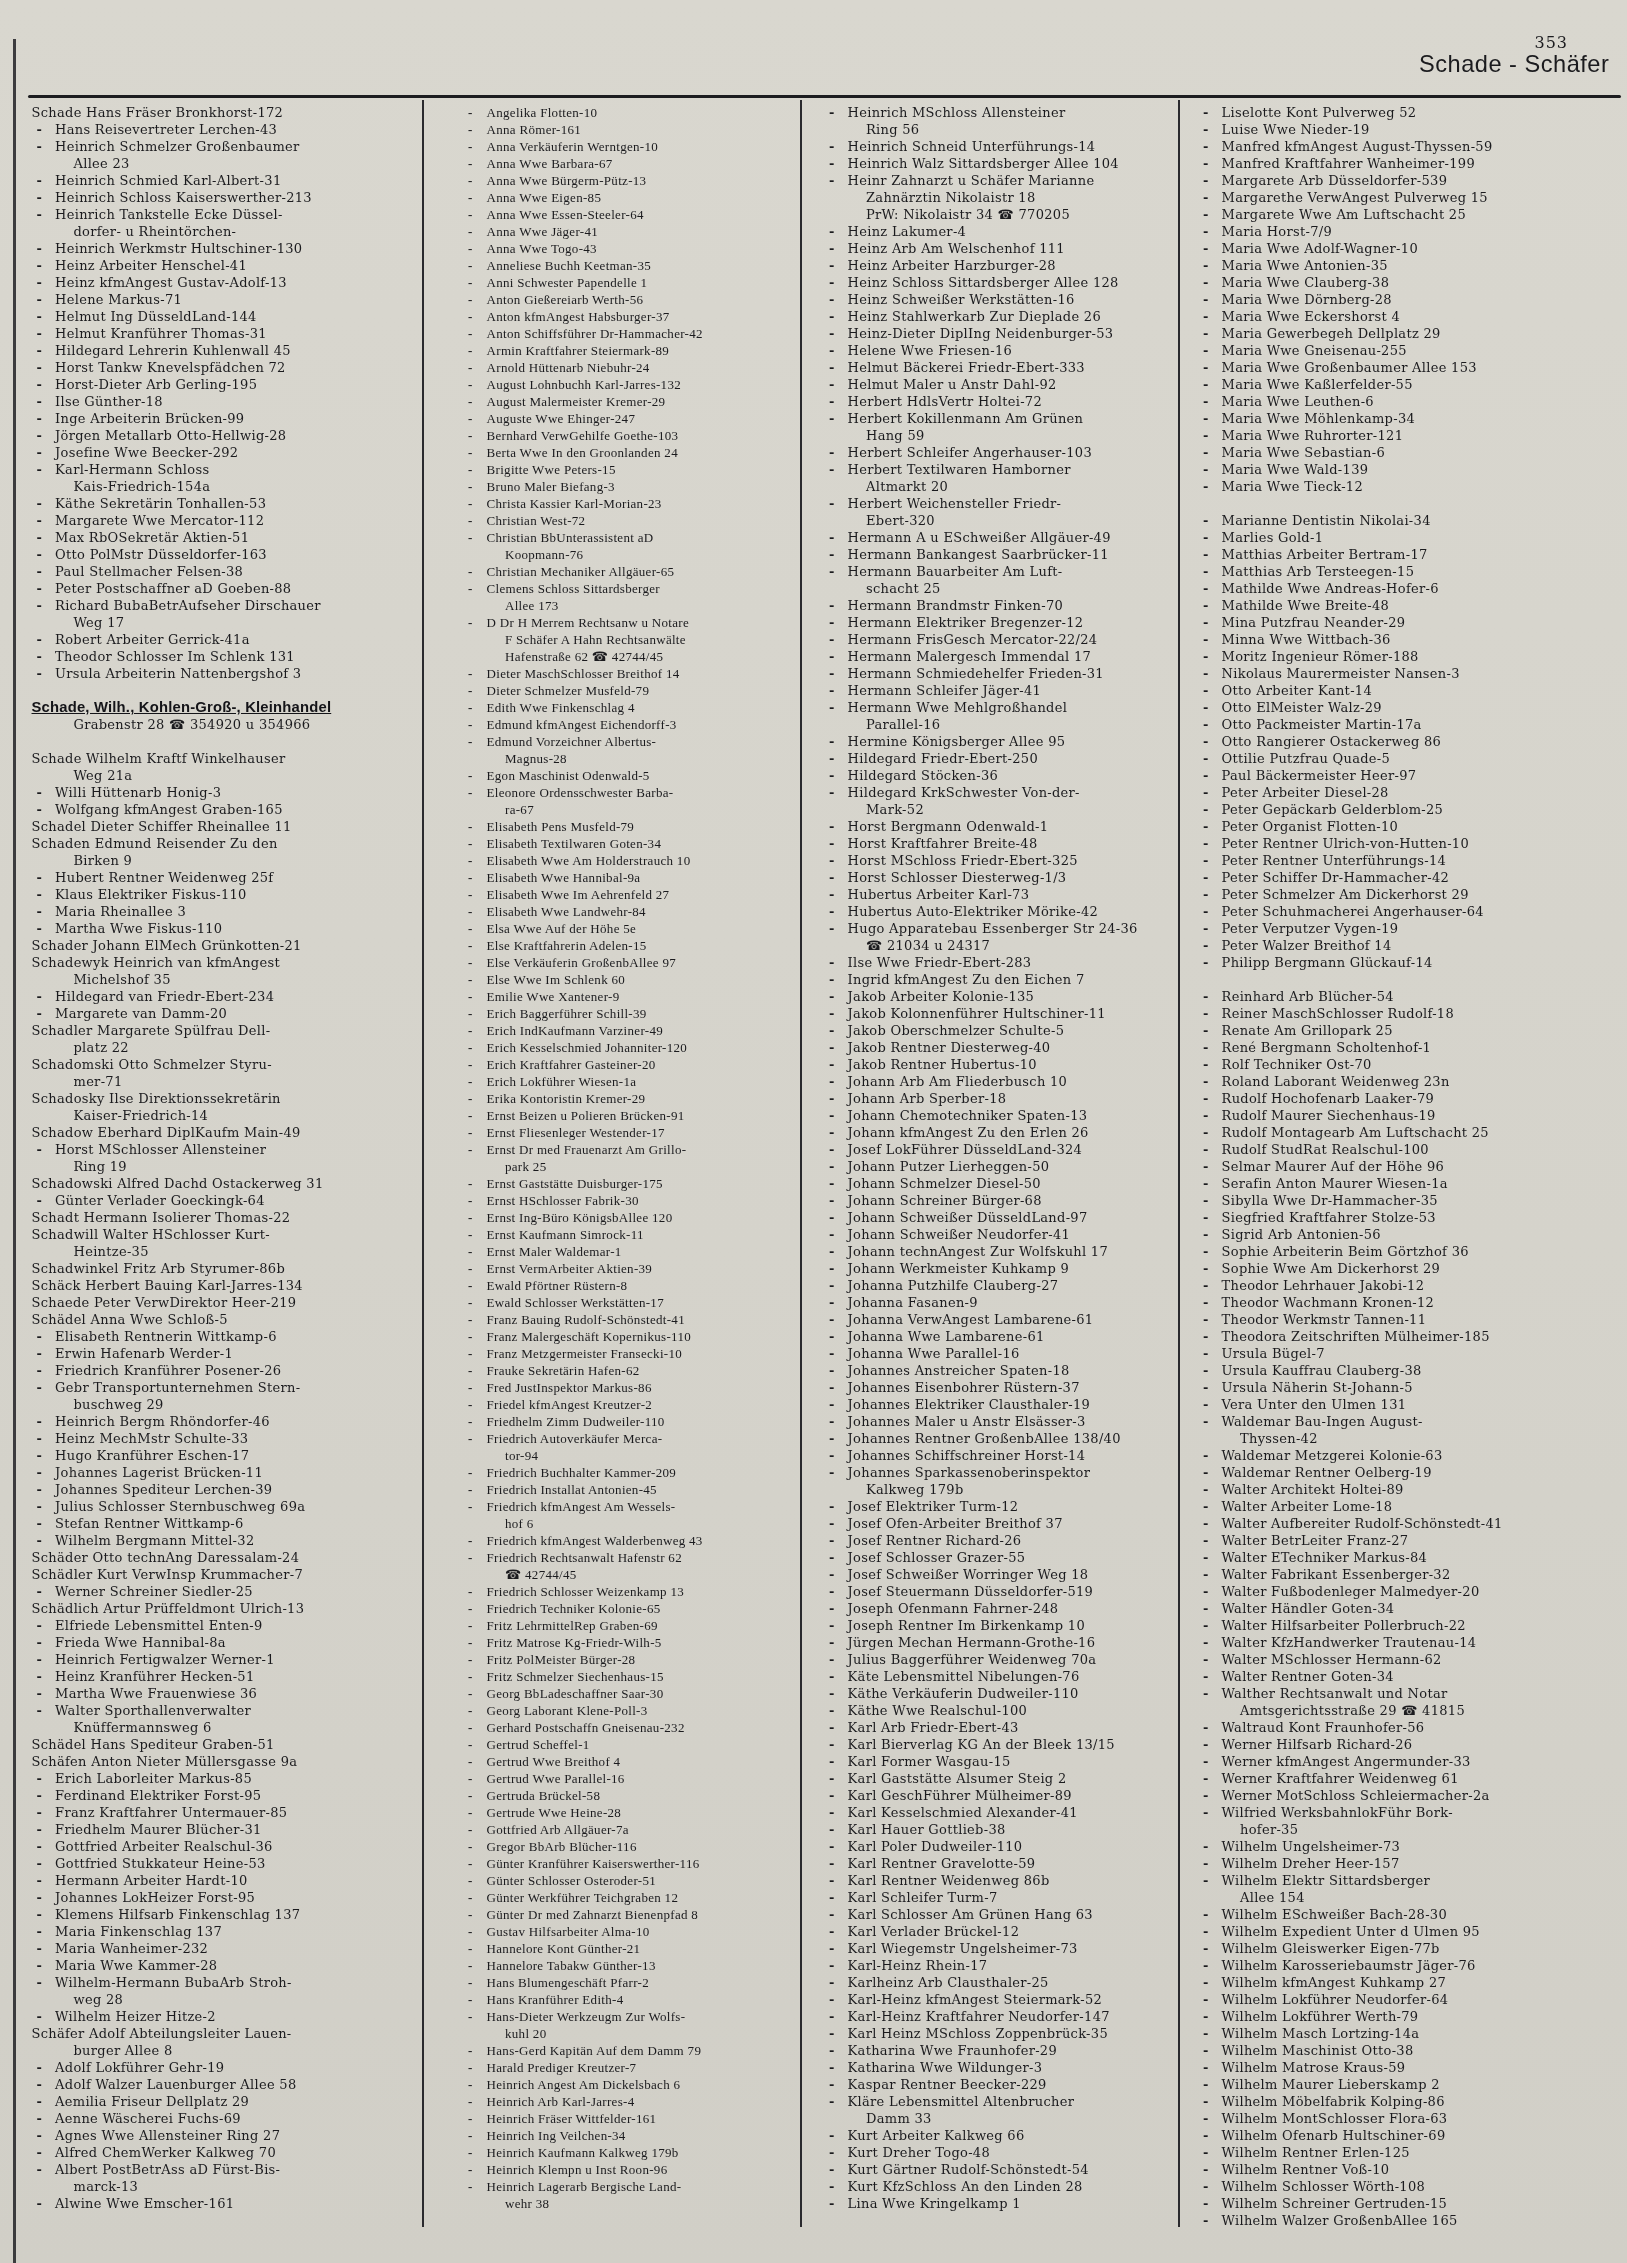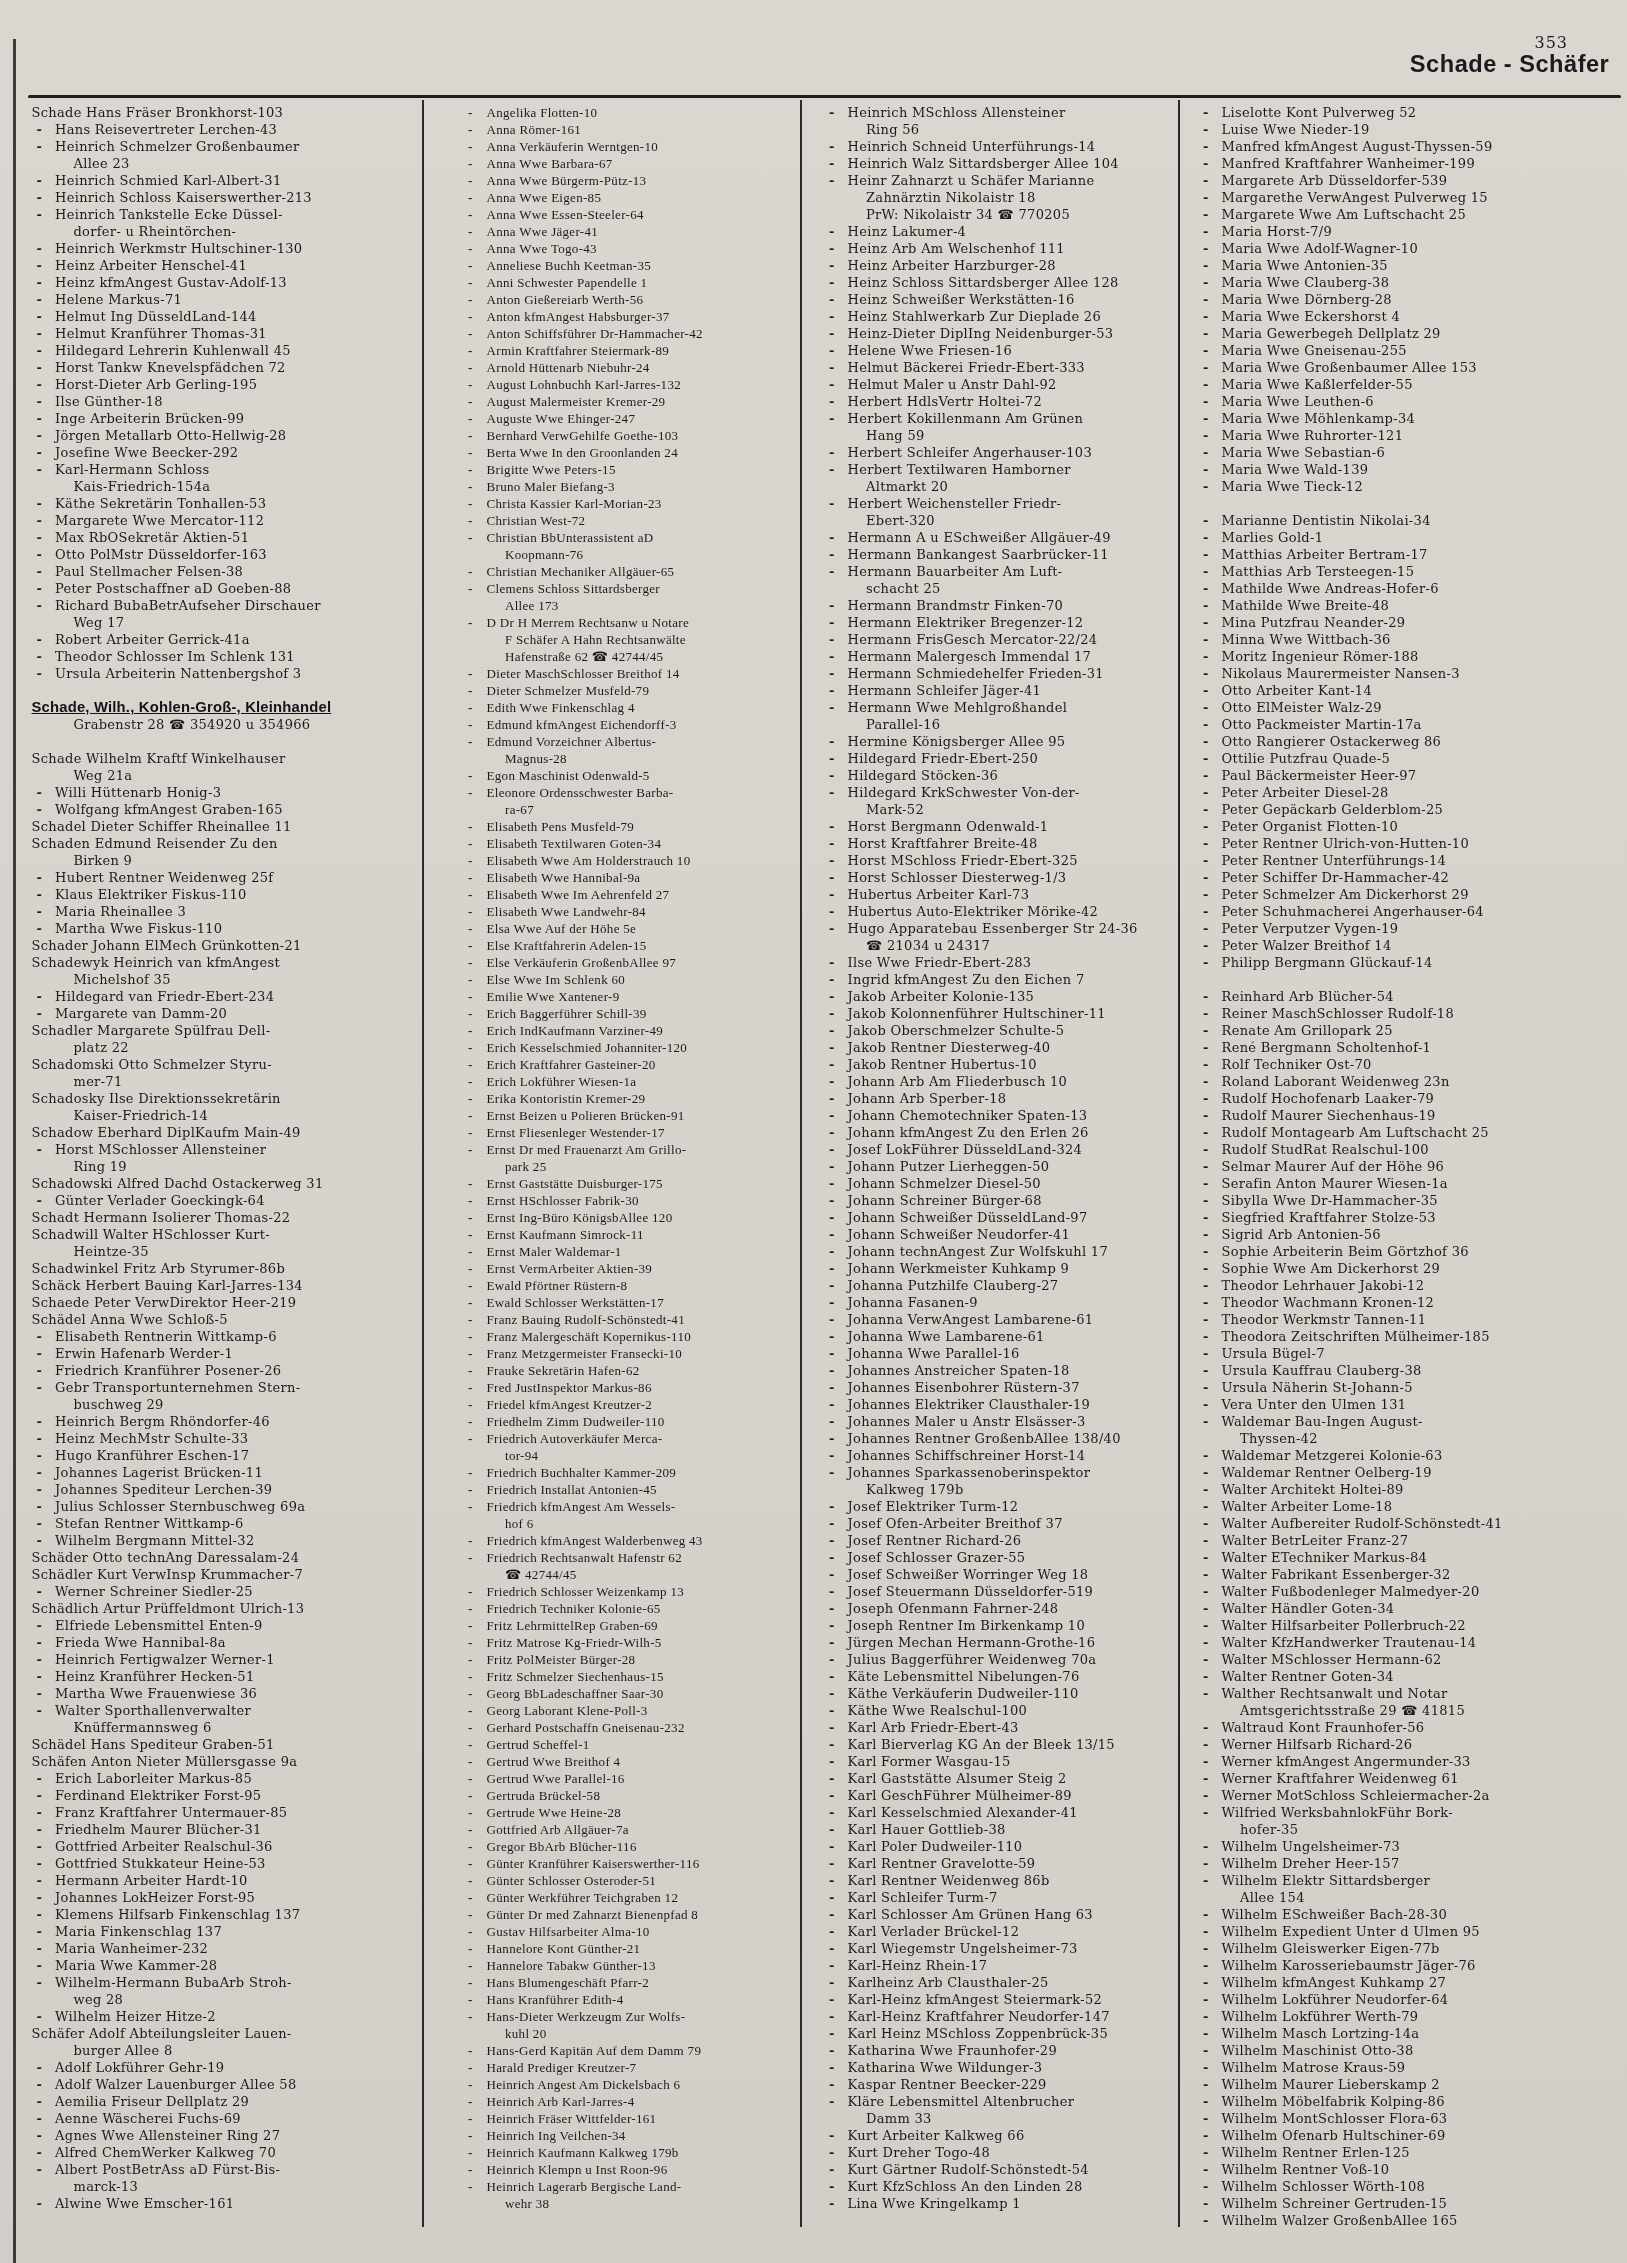--- a/index.html
+++ b/index.html
@@ -13,21 +13,21 @@
   .page-edge {
     position:absolute; left:12.8px; top:39px; bottom:0; width:3px;
     background:#15151a; opacity:.8;
   }
   .pageno {
     position:absolute; top:33px; left:12px; width:1556px; text-align:right;
     font-size:16px; letter-spacing:1px;
   }
   .header-right {
     position:absolute; top:51px; right:17.7px;
-    font-family:"Liberation Sans", sans-serif; font-weight:bold; font-size:23.6px;
+    font-family:"Liberation Sans", sans-serif; font-weight:normal; font-size:23.6px;
     letter-spacing:0.5px;
   }
   .rule {
     position:absolute; top:95px; left:27.6px; right:5.9px; height:3px;
     background:#1d1d20; border-radius:2px;
   }
   .vline {
     position:absolute; top:100px; bottom:37px; width:2px; background:#2a2a2e;
   }
   .vline.v1 { left:422px; }
@@ -57,21 +57,21 @@
 
 <div class="page">
   <div class="page-edge"></div>
   <div class="pageno">353</div>
   <div class="header-right">Schade - Schäfer</div>
   <div class="rule"></div>
   <div class="vline v1"></div>
   <div class="vline v2"></div>
   <div class="vline v3"></div>
   <div class="col c1">
-      <div class="line m">Schade Hans Fräser Bronkhorst-103</div>
+      <div class="line m">Schade Hans Fräser Bronkhorst-172</div>
       <div class="line d"><span class="dash">-</span><span>Hans Reisevertreter Lerchen-43</span></div>
       <div class="line d"><span class="dash">-</span><span>Heinrich Schmelzer Großenbaumer</span></div>
       <div class="line c">Allee 23</div>
       <div class="line d"><span class="dash">-</span><span>Heinrich Schmied Karl-Albert-31</span></div>
       <div class="line d"><span class="dash">-</span><span>Heinrich Schloss Kaiserswerther-213</span></div>
       <div class="line d"><span class="dash">-</span><span>Heinrich Tankstelle Ecke Düssel-</span></div>
       <div class="line c">dorfer- u Rheintörchen-</div>
       <div class="line d"><span class="dash">-</span><span>Heinrich Werkmstr Hultschiner-130</span></div>
       <div class="line d"><span class="dash">-</span><span>Heinz Arbeiter Henschel-41</span></div>
       <div class="line d"><span class="dash">-</span><span>Heinz kfmAngest Gustav-Adolf-13</span></div>

